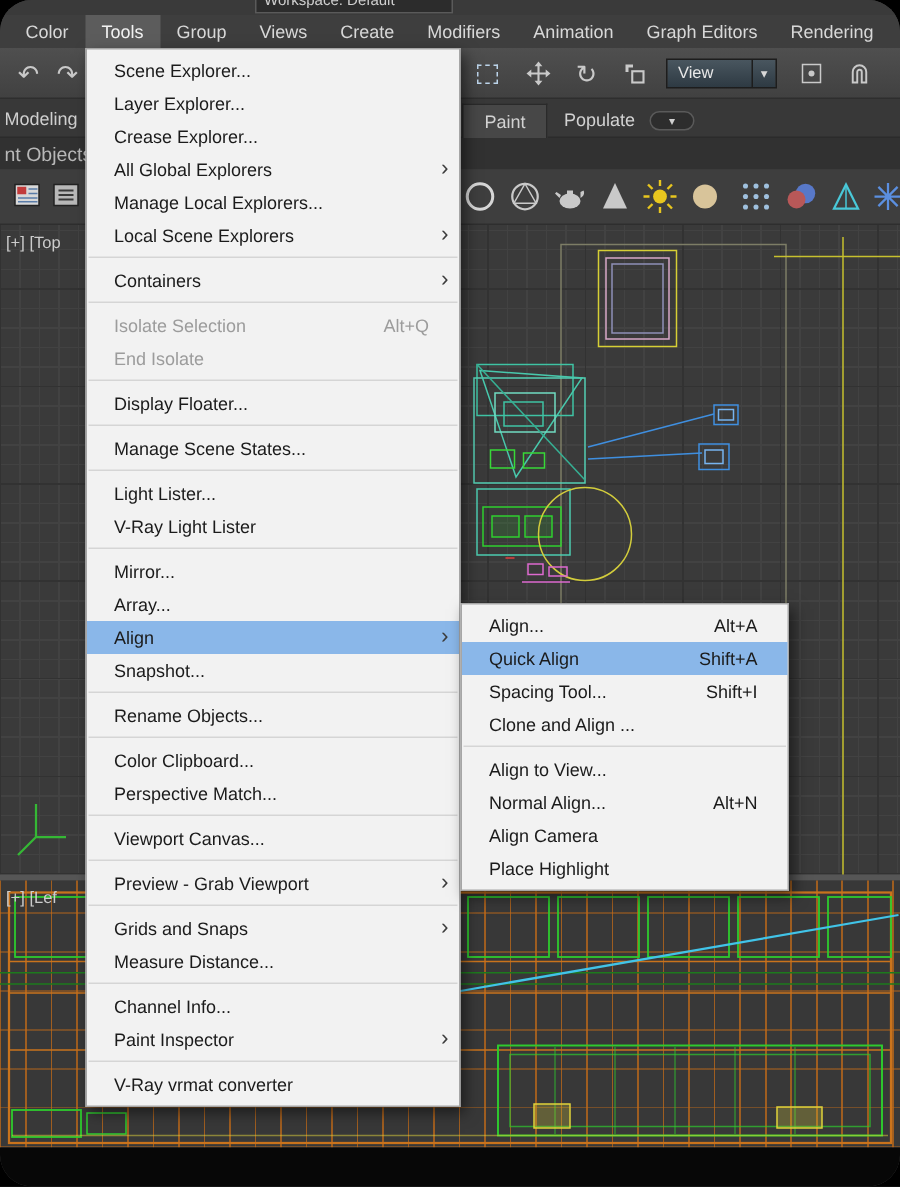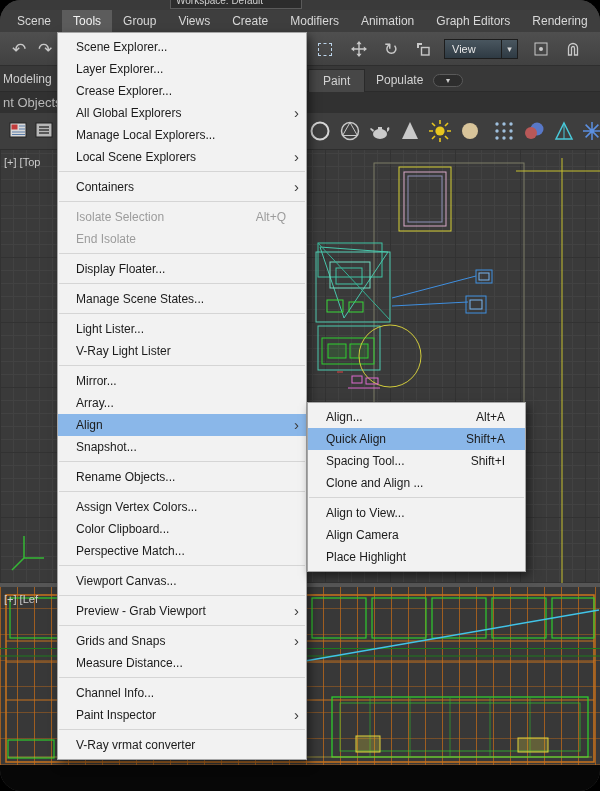--- a/index.html
+++ b/index.html
@@ -70,21 +70,21 @@
 </style>
 </head>
 <body>
 
 <div id="app">
 
   <div id="top-sliver">
     <div id="workspace-dd">Workspace: Default</div>
   </div>
 
-  <div id="menubar"><div class="mb-item">Scene</div><div class="mb-item active">Tools</div><div class="mb-item">Group</div><div class="mb-item">Views</div><div class="mb-item">Create</div><div class="mb-item">Modifiers</div><div class="mb-item">Animation</div><div class="mb-item">Graph Editors</div><div class="mb-item">Rendering</div></div>
+  <div id="menubar"><div class="mb-item">Color</div><div class="mb-item active">Tools</div><div class="mb-item">Group</div><div class="mb-item">Views</div><div class="mb-item">Create</div><div class="mb-item">Modifiers</div><div class="mb-item">Animation</div><div class="mb-item">Graph Editors</div><div class="mb-item">Rendering</div></div>
 
   <div id="toolbar">
     <div class="tb-btn" style="left:6px">
       <span class="tb-glyph">↶</span>
     </div>
     <div class="tb-btn" style="left:32px">
       <span class="tb-glyph">↷</span>
     </div>
     <div class="tb-btn" style="left:312px">
       <span class="dash-box"></span>
@@ -348,23 +348,20 @@
       </div>
       <div class="menu-item">
         <span class="mi-label">Snapshot...</span>
       </div>
       <div class="menu-sep"></div>
       <div class="menu-item">
         <span class="mi-label">Rename Objects...</span>
       </div>
       <div class="menu-sep"></div>
       <div class="menu-item">
-        <span class="mi-label">Assign Vertex Colors...</span>
-      </div>
-      <div class="menu-item">
         <span class="mi-label">Color Clipboard...</span>
       </div>
       <div class="menu-item">
         <span class="mi-label">Perspective Match...</span>
       </div>
       <div class="menu-sep"></div>
       <div class="menu-item">
         <span class="mi-label">Viewport Canvas...</span>
       </div>
       <div class="menu-sep"></div>
@@ -408,20 +405,24 @@
         <span class="mi-shortcut">Shift+I</span>
       </div>
       <div class="menu-item">
         <span class="mi-label">Clone and Align ...</span>
       </div>
       <div class="menu-sep"></div>
       <div class="menu-item">
         <span class="mi-label">Align to View...</span>
       </div>
       <div class="menu-item">
+        <span class="mi-label">Normal Align...</span>
+        <span class="mi-shortcut">Alt+N</span>
+      </div>
+      <div class="menu-item">
         <span class="mi-label">Align Camera</span>
       </div>
       <div class="menu-item">
         <span class="mi-label">Place Highlight</span>
       </div>
     </div>
 
 </div>
 
 </body></html>

